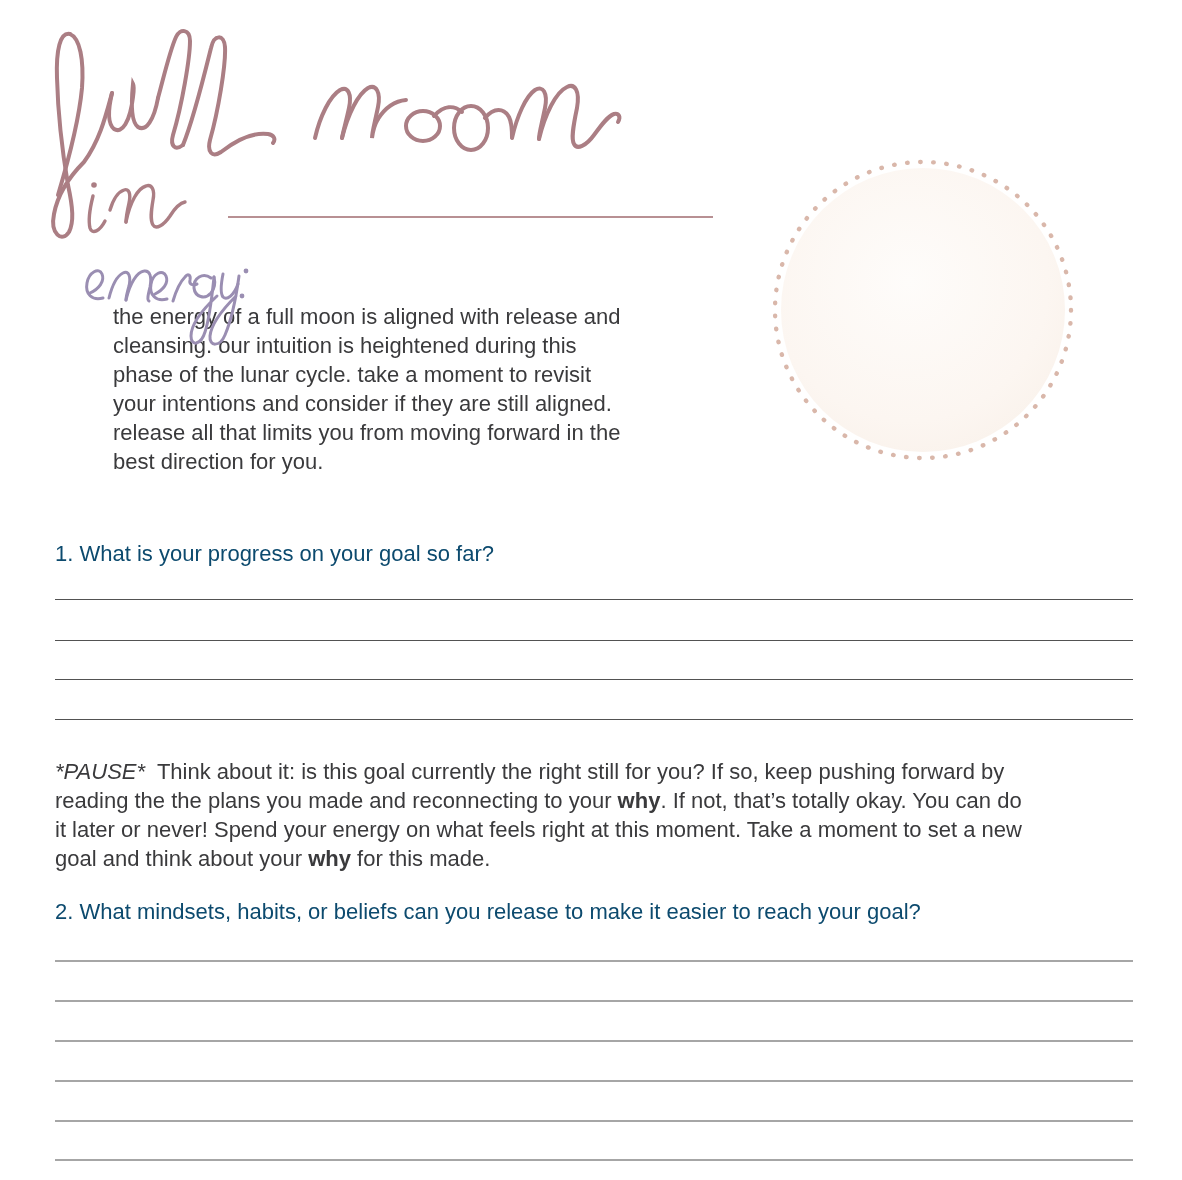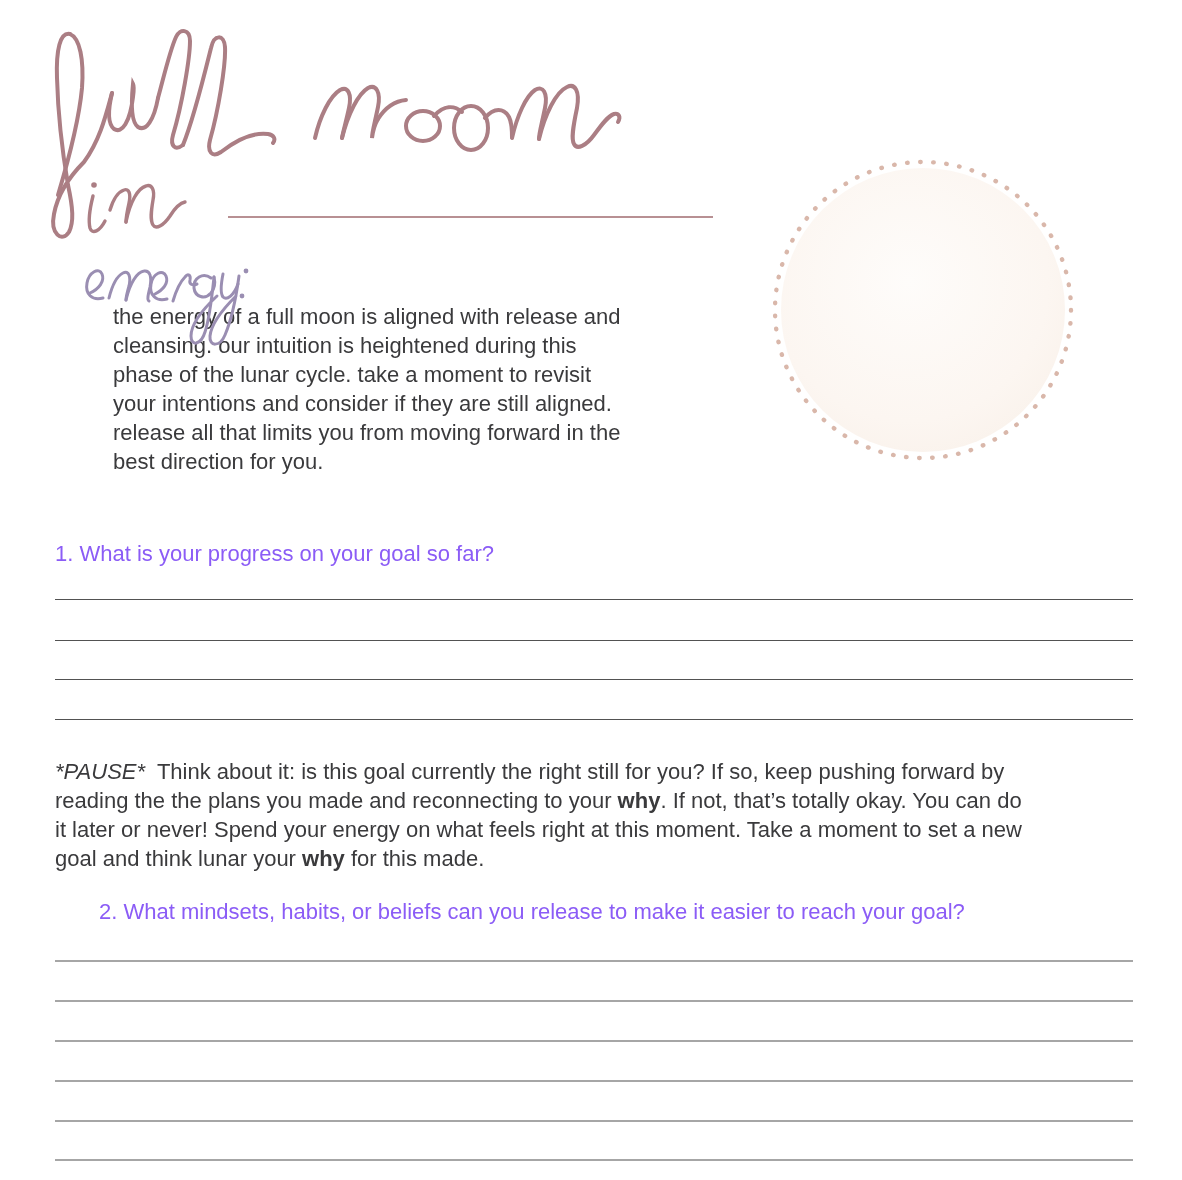--- a/index.html
+++ b/index.html
@@ -24,24 +24,24 @@
   .energy-svg{left:80px;top:255px;z-index:3;}
   .energy-svg path{fill:none;stroke:#9a8eb2;stroke-width:3;stroke-linecap:round;}
   .energy-svg circle{fill:#9a8eb2;}
   .energy-body{
     position:absolute;left:113px;top:302px;z-index:2;
     font-size:22px;line-height:29px;color:#3a3a3c;
     white-space:pre-line;
   }
   .q{
     position:absolute;left:55px;
-    font-size:22px;color:#8b5cf6;
+    font-size:22px;color:#0c4a6e;
   }
   .q1{top:541px;}
-  .q2{top:899px;margin-left:44px;}
+  .q2{top:899px;}
   .pause{
     position:absolute;left:55px;top:757px;width:1090px;
     font-size:22px;line-height:29px;color:#3a3a3c;
     white-space:pre-wrap;
   }
   .pause .i{font-style:italic;text-align:right;}
   .pause .bi{font-weight:700;}
   .wline{position:absolute;left:55px;width:1078px;height:0;}
   .wline.dark{border-top:1px solid #525252;}
   .wline.light{border-top:2px solid #a6a6a6;}
@@ -116,21 +116,21 @@
 
   <div class="q q1">1. What is your progress on your goal so far?</div>
   <div class="wline dark" style="top:599px"></div>
   <div class="wline dark" style="top:640px"></div>
   <div class="wline dark" style="top:679px"></div>
   <div class="wline dark" style="top:719px"></div>
 
   <div class="pause"><span class="i">*PAUSE*</span><span>  Think about it: is this goal currently the right still for you? If so, keep pushing forward by
 reading the the plans you made and reconnecting to your </span><span class="bi">why</span><span>. If not, that’s totally okay. You can do
 it later or never! Spend your energy on what feels right at this moment. Take a moment to set a new
-goal and think lunar your </span><span class="bi">why</span><span> for this made.</span></div>
+goal and think about your </span><span class="bi">why</span><span> for this made.</span></div>
 
   <div class="q q2">2. What mindsets, habits, or beliefs can you release to make it easier to reach your goal?</div>
   <div class="wline light" style="top:960px"></div>
   <div class="wline light" style="top:1000px"></div>
   <div class="wline light" style="top:1040px"></div>
   <div class="wline light" style="top:1080px"></div>
   <div class="wline light" style="top:1120px"></div>
   <div class="wline light" style="top:1159px"></div>
 
 </div>

